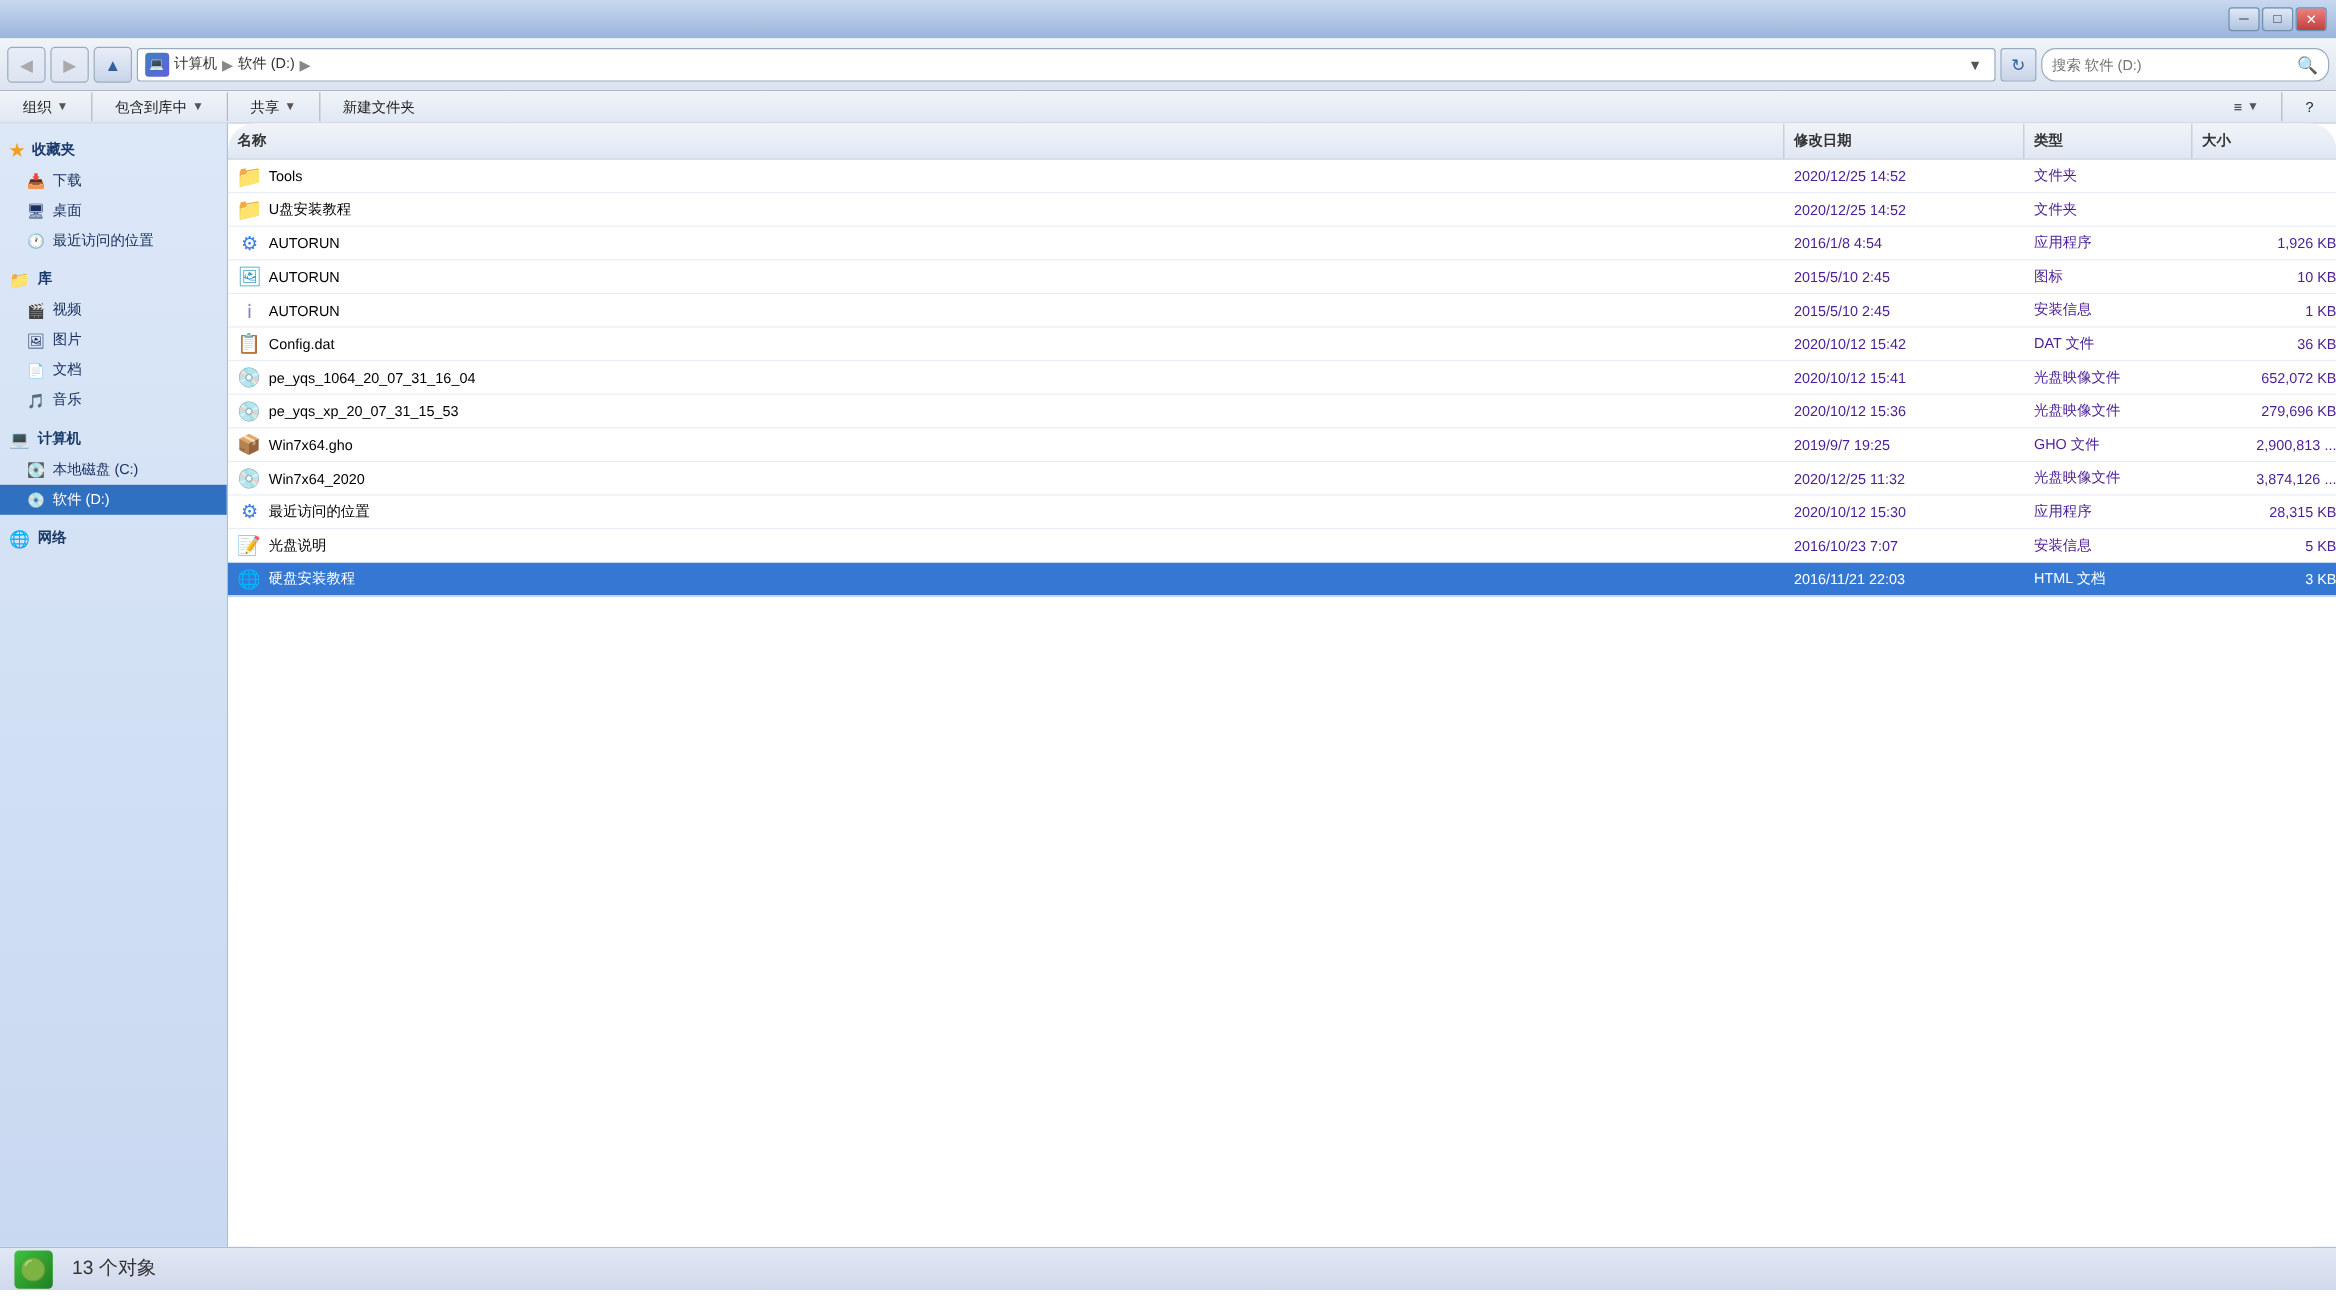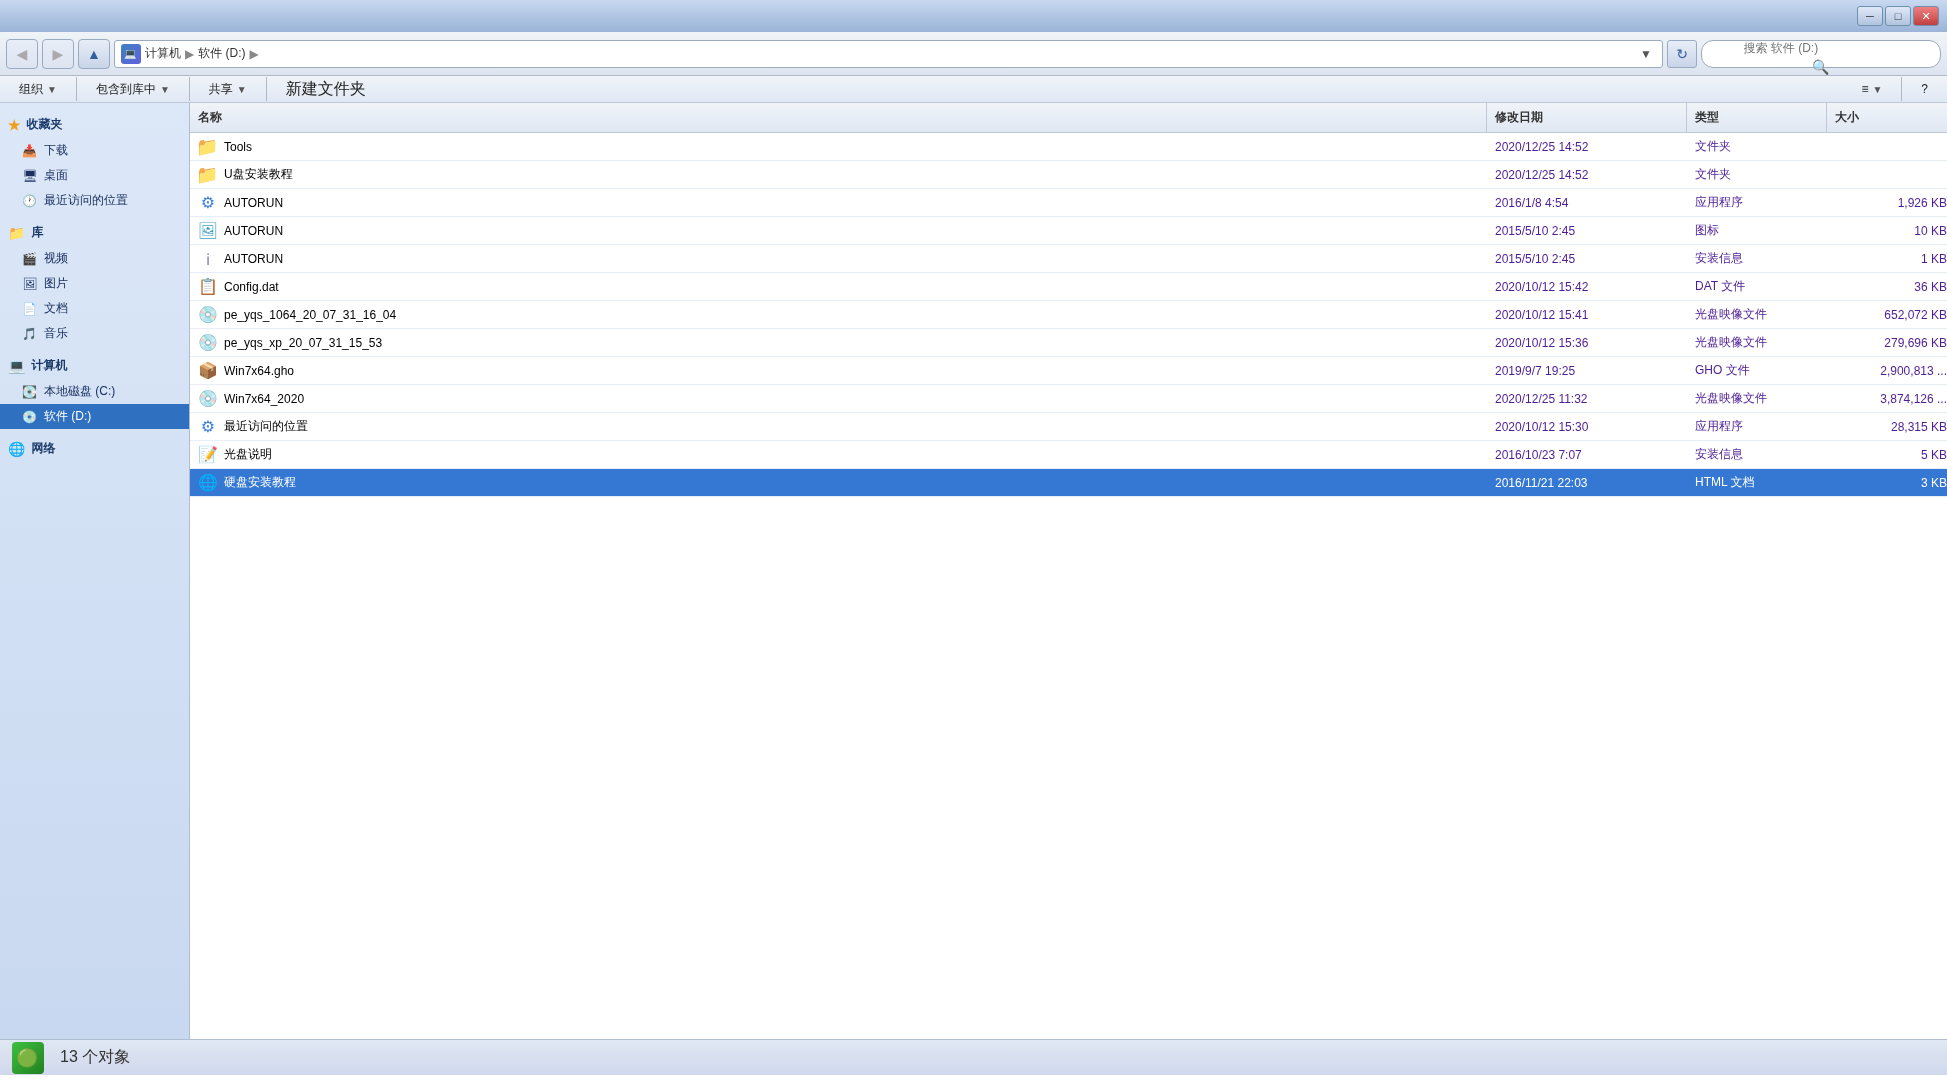--- a/index.html
+++ b/index.html
@@ -127,21 +127,20 @@
     .search-bar {
       width: 240px;
       height: 28px;
       background: white;
       border: 1px solid #9aaac0;
       border-radius: 12px;
       display: flex;
       align-items: center;
       padding: 0 8px;
       gap: 4px;
-      flex-direction: column;
     }
     .search-input {
       border: none;
       outline: none;
       flex: 1;
       font-size: 12px;
       color: #888;
       background: transparent;
     }
     .search-icon-btn {
@@ -182,21 +181,21 @@
     }
     .toolbar-new-folder {
       height: 30px;
       padding: 0 10px;
       background: transparent;
       border: 1px solid transparent;
       border-radius: 3px;
       display: flex;
       align-items: center;
       cursor: pointer;
-      font-size: 16px;
+      font-size: 12px;
       color: #222;
     }
     .toolbar-right {
       margin-left: auto;
       display: flex;
       align-items: center;
       gap: 4px;
     }
 
     
@@ -250,20 +249,21 @@
       align-items: center;
       justify-content: center;
       font-size: 12px;
     }
 
     
     .file-list-area {
       flex: 1;
       background: white;
       overflow-y: auto;
+      border-radius: 22px;
     }
 
     
     .col-headers {
       display: grid;
       grid-template-columns: 1fr 200px 140px 120px;
       background: linear-gradient(to bottom, #f0f4f8 0%, #e0e8f4 100%);
       border-bottom: 1px solid #c0c8d8;
       position: sticky;
       top: 0;

